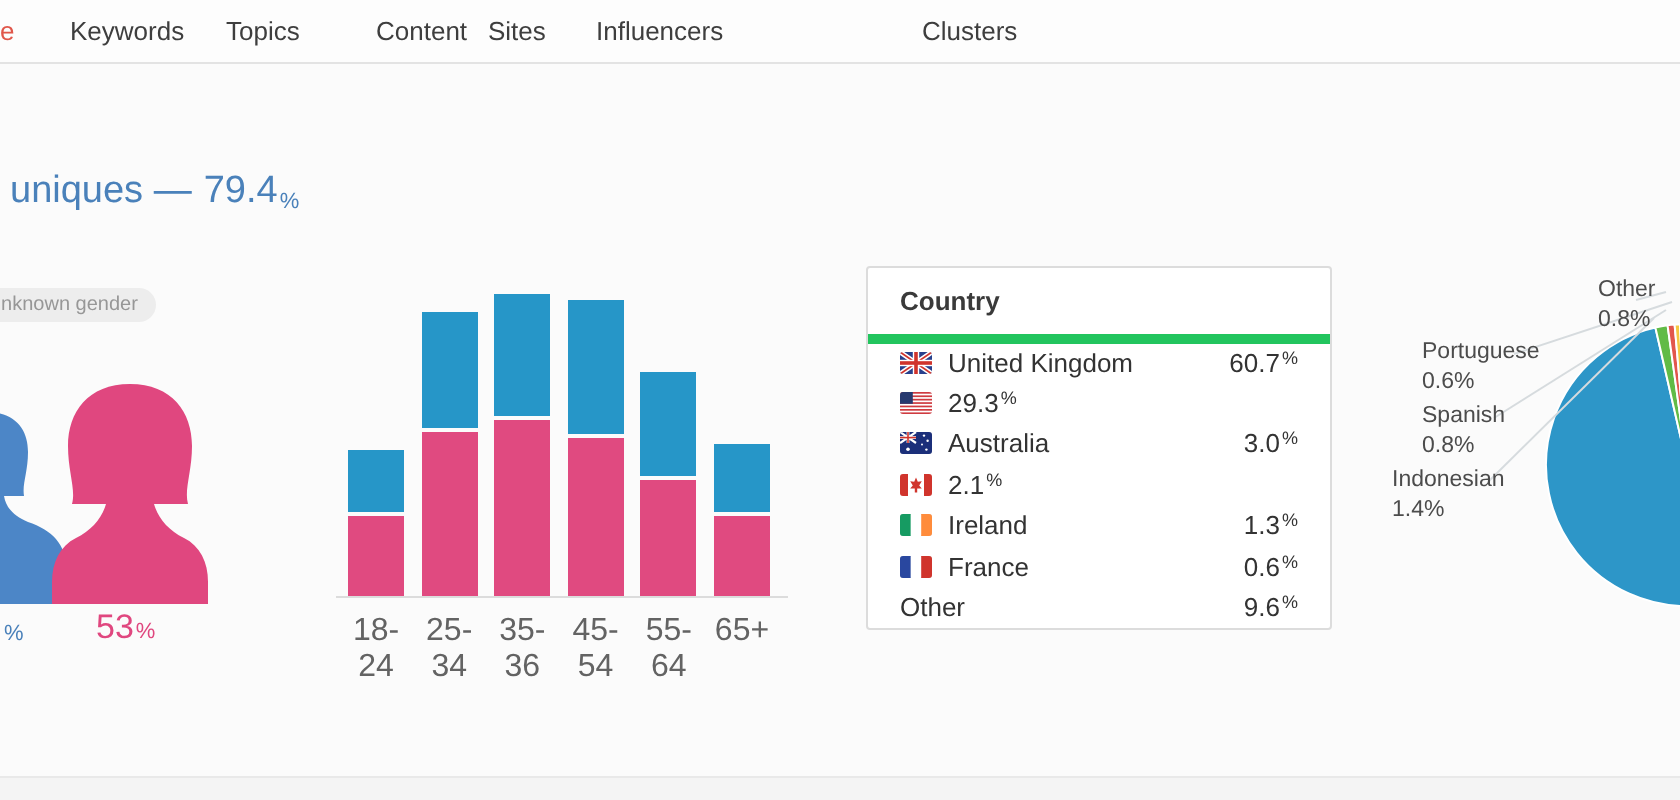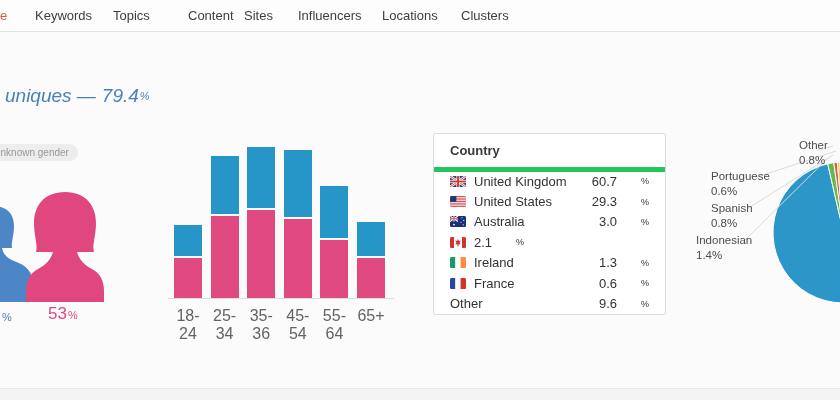--- a/index.html
+++ b/index.html
@@ -12,22 +12,22 @@
   .abs{position:absolute;}
 
   
   .navbar{position:absolute;top:0;left:0;width:840px;height:31px;background:#fdfdfd;
           border-bottom:1px solid #e3e3e3;z-index:5;}
   .nav-item{position:absolute;top:0;height:31px;display:flex;align-items:center;
             font-size:13px;color:#3e3e3e;cursor:pointer;white-space:nowrap;}
   .nav-item.active{color:#e0564a;}
 
   
-  .headline{position:absolute;left:5px;top:85px;display:flex;align-items:center;
-            color:#4a81ba;font-size:19px;font-style:italic;}
+  .headline{position:absolute;left:5px;top:85px;display:flex;align-items:flex-end;
+            color:#4a81ba;font-size:19px;}
   .headline .val{margin-left:6px;}
   .headline .pct-big{font-size:11px;margin-left:1px;}
 
   
   .badge{position:absolute;left:-14px;top:144px;height:17px;line-height:17px;
          padding:0 9px;border-radius:9px;background:#ededed;color:#979797;font-size:10px;
          white-space:nowrap;}
   .male-label{position:absolute;left:2px;top:311px;font-size:11px;color:#4a81ba;}
   .female-label{position:absolute;left:48px;top:304px;font-size:17px;color:#e0477f;
                 display:flex;align-items:baseline;}
@@ -44,21 +44,21 @@
   .card{position:absolute;left:433px;top:133px;width:233px;height:182px;background:#fff;
         border:1px solid #dcdcdc;border-radius:2px;box-sizing:border-box;}
   .card-header{height:33px;line-height:33px;padding:0 16px;font-weight:bold;font-size:13px;
                color:#3a3a3a;border-bottom:5px solid #22c55e;}
   .rows{position:absolute;top:34px;left:0;right:0;bottom:0;padding:3px 16px;}
   .crow{height:20.4px;display:flex;align-items:center;font-size:13px;color:#333;}
   .flag{width:16px;height:11px;margin-right:8px;border-radius:1.5px;overflow:hidden;flex:none;
         box-shadow:inset 0 0 0 0.5px rgba(0,0,0,.18);}
   .flag svg{display:block;}
   .crow .lbl{flex:1;}
-  .rval{display:flex;align-items:center;gap:23px;}
+  .rval{display:flex;align-items:flex-start;}
   .pct-sm{font-size:9px;margin-left:1px;}
 
   
   #pie-box{position:absolute;left:690px;top:130px;width:150px;height:185px;}
   .callout{position:absolute;font-size:11.5px;line-height:15px;color:#4c4c4c;white-space:nowrap;}
   .callout span{display:block;}
 
   
   .footer{position:absolute;left:0;width:840px;top:388px;height:12px;background:#f4f4f4;
           border-top:1px solid #e9e9e9;}
@@ -66,21 +66,20 @@
 </head>
 <body>
 
 <div class="navbar">
   <span class="nav-item active" style="left:0px">e</span>
   <span class="nav-item" style="left:35px">Keywords</span>
   <span class="nav-item" style="left:113px">Topics</span>
   <span class="nav-item" style="left:188px">Content</span>
   <span class="nav-item" style="left:244px">Sites</span>
   <span class="nav-item" style="left:298px">Influencers</span>
-  <span class="nav-item" style="left:382px">Locations</span>
   <span class="nav-item" style="left:461px">Clusters</span>
 </div>
 
 <div class="headline">
   <span>uniques —</span>
   <span class="val">79.4</span>
   <span class="pct-big">%</span>
 </div>
 
 <div class="badge">unknown gender</div>
@@ -167,21 +166,20 @@
               <rect y="1.7" width="16" height="0.85"></rect>
               <rect y="3.4" width="16" height="0.85"></rect>
               <rect y="5.1" width="16" height="0.85"></rect>
               <rect y="6.8" width="16" height="0.85"></rect>
               <rect y="8.5" width="16" height="0.85"></rect>
               <rect y="10.2" width="16" height="0.8"></rect>
             </g>
             <rect width="6.4" height="5.9" fill="#27396f"></rect>
           </svg>
         </span>
-      <span class="lbl">United States</span>
       <span class="rval">
           <span>29.3</span>
           <span class="pct-sm">%</span>
         </span>
     </div>
     <div class="crow">
       <span class="flag">
           <svg width="16" height="11" viewBox="0 0 16 11">
             <rect width="16" height="11" fill="#1b2f7a"></rect>
             <path d="M0,0L8,5.5M8,0L0,5.5" stroke="#fff" stroke-width="1.1"></path>

